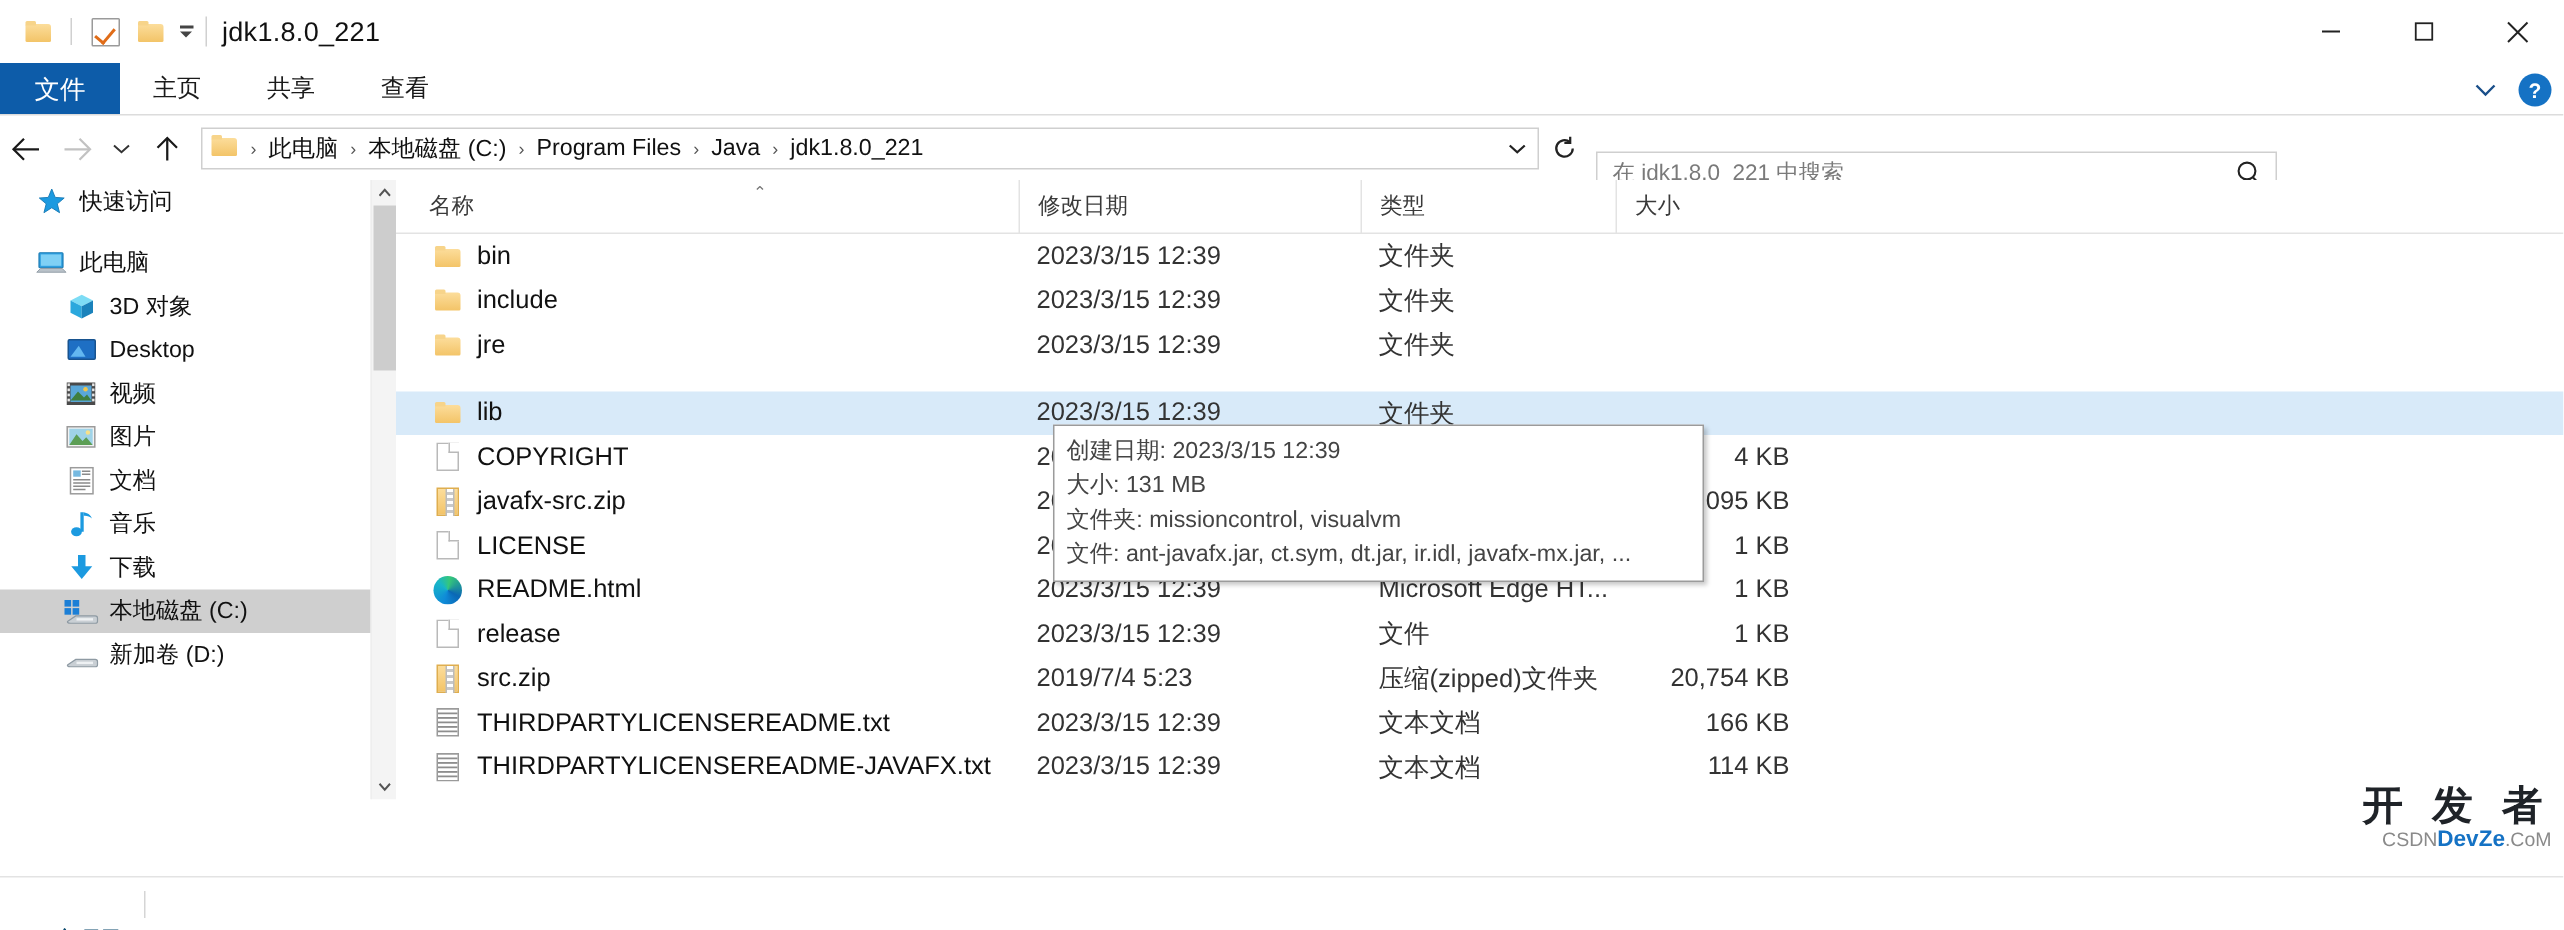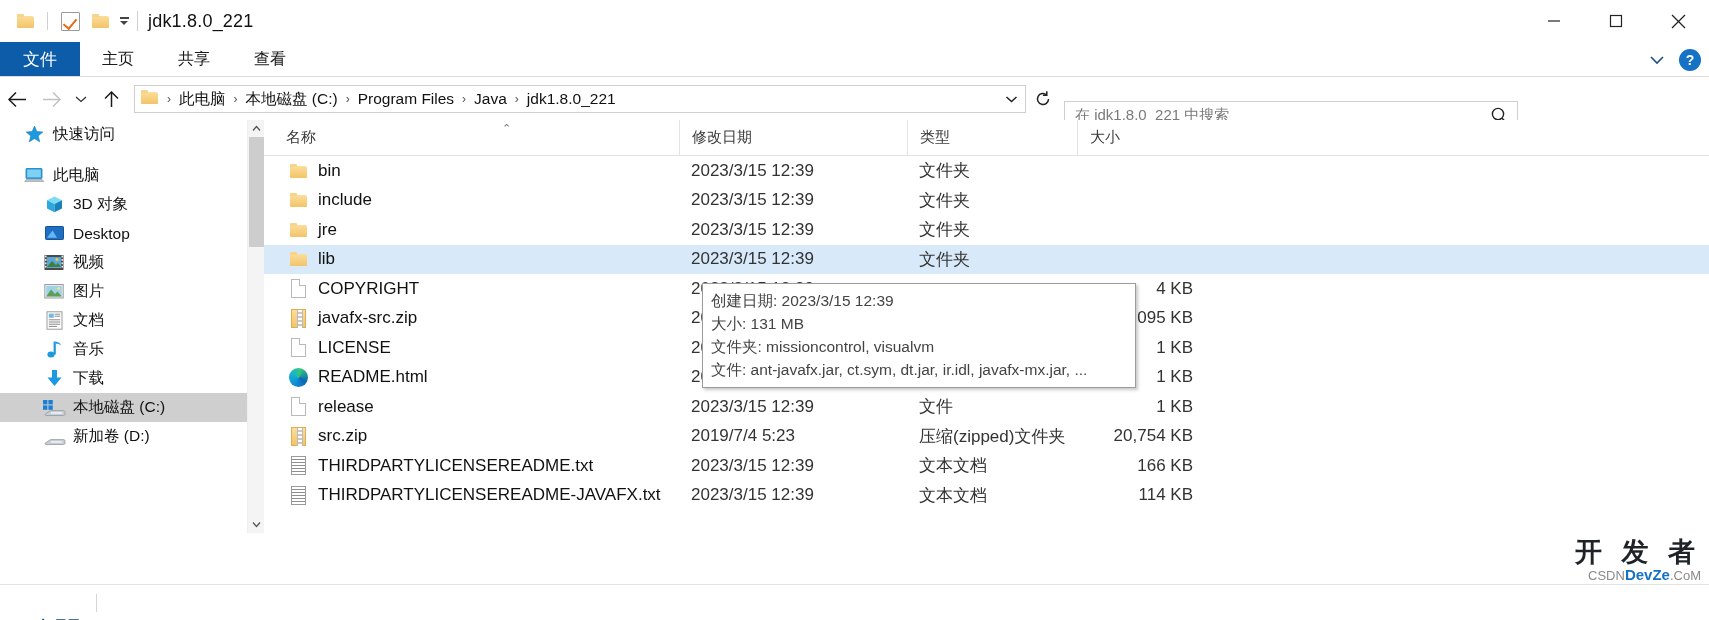--- a/index.html
+++ b/index.html
@@ -176,21 +176,21 @@
   .col.type { width: 170px; }
   .col.size { width: 130px; }
   .sortmark {
     position: absolute; left: 238px; top: 2px; color: #777; font-size: 11px;
   }
 
   .rows { position: relative; }
   .row {
     display: flex; align-items: center; height: 29.5px; font-size: 17px; color: #111; text-align: right;
   }
-  .row.selected { background: #d8eaf9; }
+  .row.selected { background: #d8eaf9; margin-top: 16px; }
   .cell { display: flex; align-items: center; white-space: nowrap; overflow: hidden; }
   .cell.name { width: 415px; padding-left: 22px; }
   .cell.date { width: 228px; padding-left: 12px; color: #333; }
   .cell.type { width: 170px; padding-left: 12px; color: #333; }
   .cell.size { width: 130px; padding-right: 14px; justify-content: flex-end; color: #333; }
   .cell .fi { width: 24px; margin-right: 8px; display: inline-flex; align-items: center; justify-content: center; }
 
   
   .ic-doc {
     width: 15px; height: 19px; background: #fff; border: 1px solid #b9b9b9; position: relative;
@@ -236,21 +236,21 @@
   
   .statusbar {
     position: absolute; left: 0; bottom: 0; width: 1709px; height: 36px;
     border-top: 1px solid #e3e3e3; display: flex; align-items: center; background: #fff;
   }
   .status-text { font-size: 15.5px; color: #0c4a6e; padding-left: 14px; margin-top: 48px; }
   .status-sep { width: 1px; height: 18px; background: #d5d5d5; margin-left: 14px; }
 
   
   .wm {
-    position: absolute; right: 8px; bottom: 36px; width: 200px; height: 70px;
+    position: absolute; right: 8px; bottom: 52px; width: 200px; height: 70px;
     display: flex; flex-direction: column; align-items: flex-end; justify-content: flex-end;
     pointer-events: none;
   }
   .wm-top { font-size: 27px; font-weight: bold; color: #1f2328; letter-spacing: 6px; line-height: 30px; }
   .wm-bot { font-size: 13px; color: #8a8a8a; line-height: 16px; }
   .wm-bot b { color: #1572c4; font-size: 15px; }
 </style>
 </head>
 <body>
 

